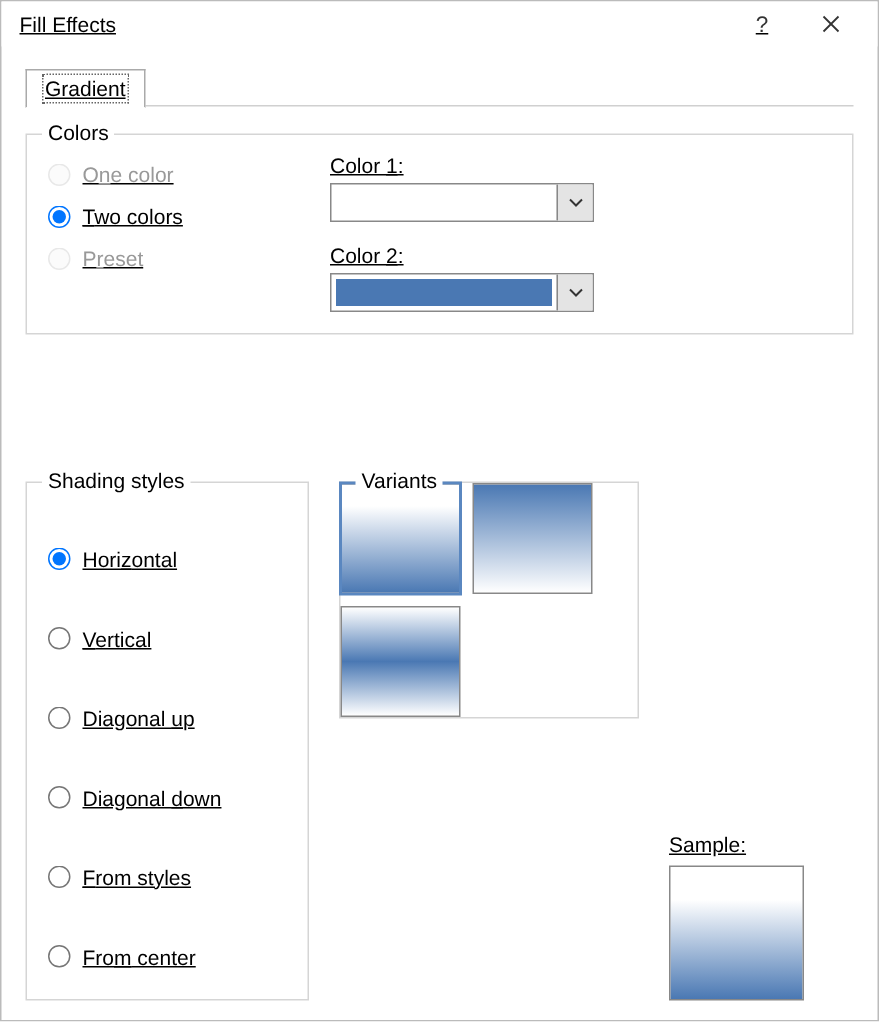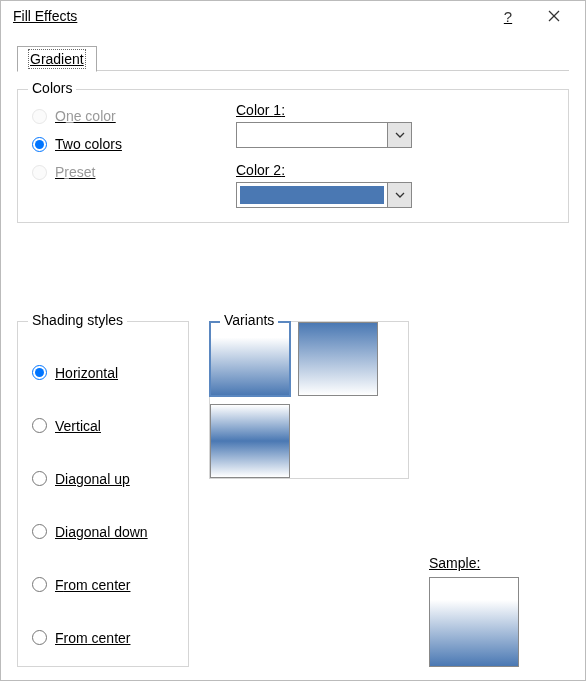--- a/index.html
+++ b/index.html
@@ -75,21 +75,21 @@
   .group-label {
     position: absolute;
     top: -10px;
     left: 10px;
     background: #fff;
     padding: 0 4px;
     font-size: 14px;
   }
   .colors-content {
     display: flex;
-    gap: 44px;
+    gap: 28px;
   }
   .radios { width: 160px; }
   .radio {
     display: flex;
     align-items: center;
     gap: 8px;
     height: 28px;
   }
   .radio input[type=radio] {
     width: 15px;
@@ -120,21 +120,21 @@
     display: flex;
     align-items: center;
     justify-content: center;
   }
   .spacer { flex: 0 0 80px; }
   .lower {
     display: flex;
     gap: 20px;
     align-items: flex-start;
   }
-  .shading-group { width: 172px; }
+  .shading-group { width: 189px; }
   .shading-group .radio { height: 29px; margin-top: 24px; }
   .variants-group { width: 200px; padding: 0; }
   .variants-grid {
     display: grid;
     grid-template-columns: 80px 80px;
     grid-template-rows: 74px 74px;
     gap: 8px;
   }
   .vtile {
     border: 1px solid #888;
@@ -251,21 +251,21 @@
         <label class="radio">
           <input type="radio" name="shade" style="">
           <span><span>Diagonal </span><span class="u">u</span><span>p</span></span>
         </label>
         <label class="radio">
           <input type="radio" name="shade" style="">
           <span><span>Diagonal </span><span class="u">d</span><span>own</span></span>
         </label>
         <label class="radio">
           <input type="radio" name="shade" style="">
-          <span><span></span><span class="u">F</span><span>rom center</span></span>
+          <span><span></span><span class="u">F</span><span>rom styles</span></span>
         </label>
         <label class="radio">
           <input type="radio" name="shade" style="">
           <span><span>Fro</span><span class="u">m</span><span> center</span></span>
         </label>
       </div>
 
       <div class="group variants-group">
         <div class="group-label">Variants</div>
         <div class="variants-grid">

